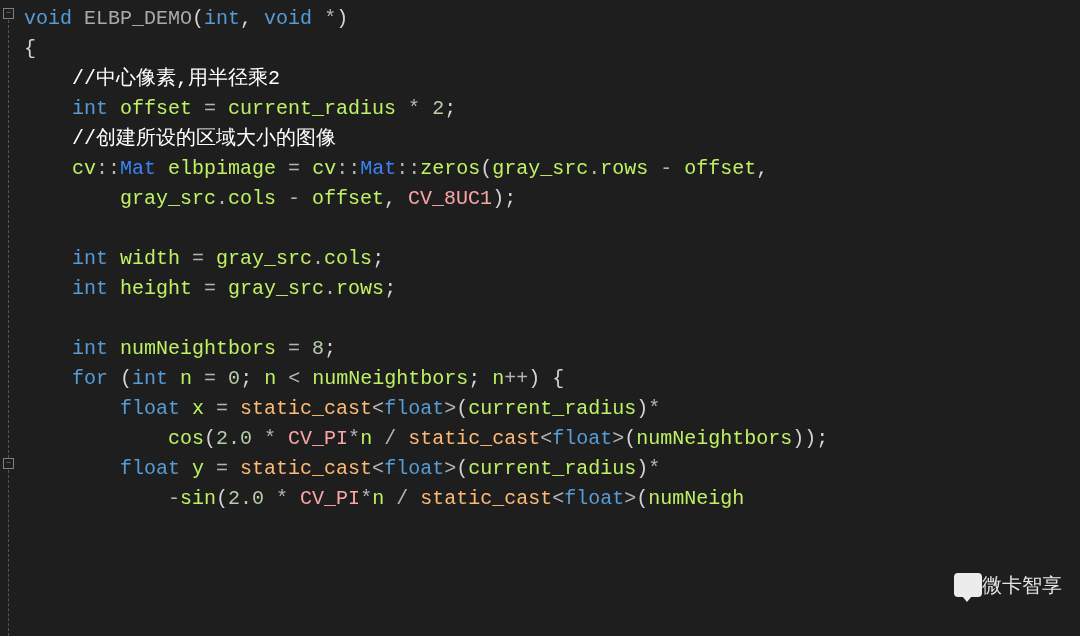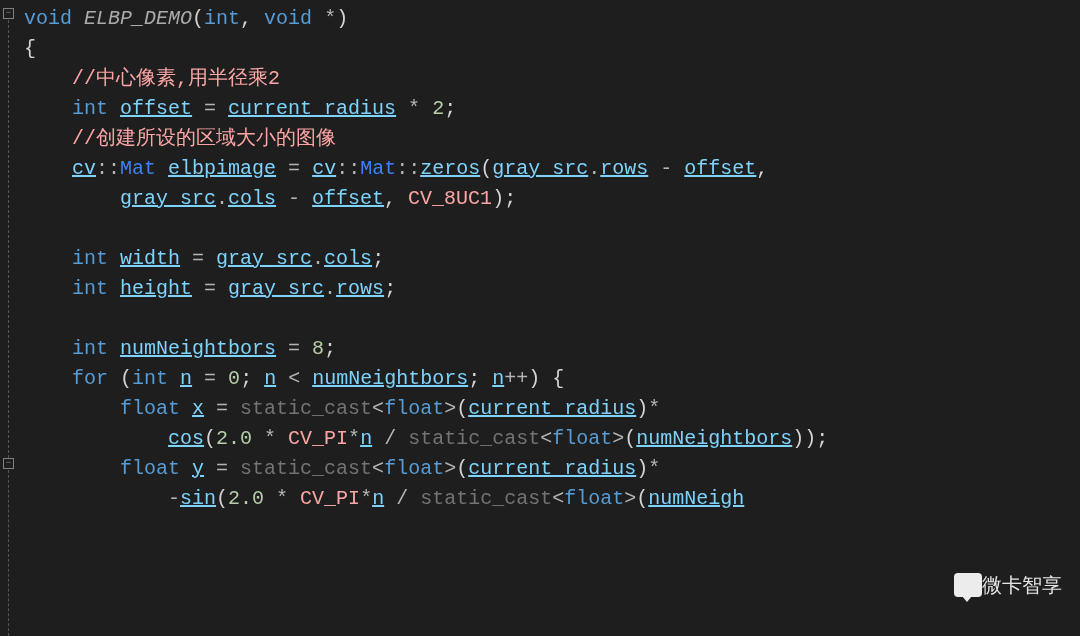--- a/index.html
+++ b/index.html
@@ -50,26 +50,26 @@
     padding-top: 4px;
     white-space: pre;
     position: relative;
   }
   .code-line {
     height: 30px;
     line-height: 30px;
   }
   .kw   { color: #569cd6; text-align: right; }
   .type { color: #3b82f6; }
-  .fn   { color: #aaaaaa; font-style: italic; }
-  .iden { color: #7dd3fc; text-decoration: underline; }
+  .fn   { color: #aaaaaa; }
+  .iden { color: #bef264; }
   .op   { color: #b4b4b4; }
   .num  { color: #b5cea8; }
-  .com  { color: #fca5a5; }
-  .cast { color: #737373; }
+  .com  { color: #ffffff; }
+  .cast { color: #fdba74; }
   .macro{ color: #fca5a5; }
   .punct{ color: #d4d4d4; }
   .paren{ color: #d4d4d4; }
 
   .watermark {
     position: absolute;
     right: 18px;
     bottom: 36px;
     display: flex;
     align-items: center;

